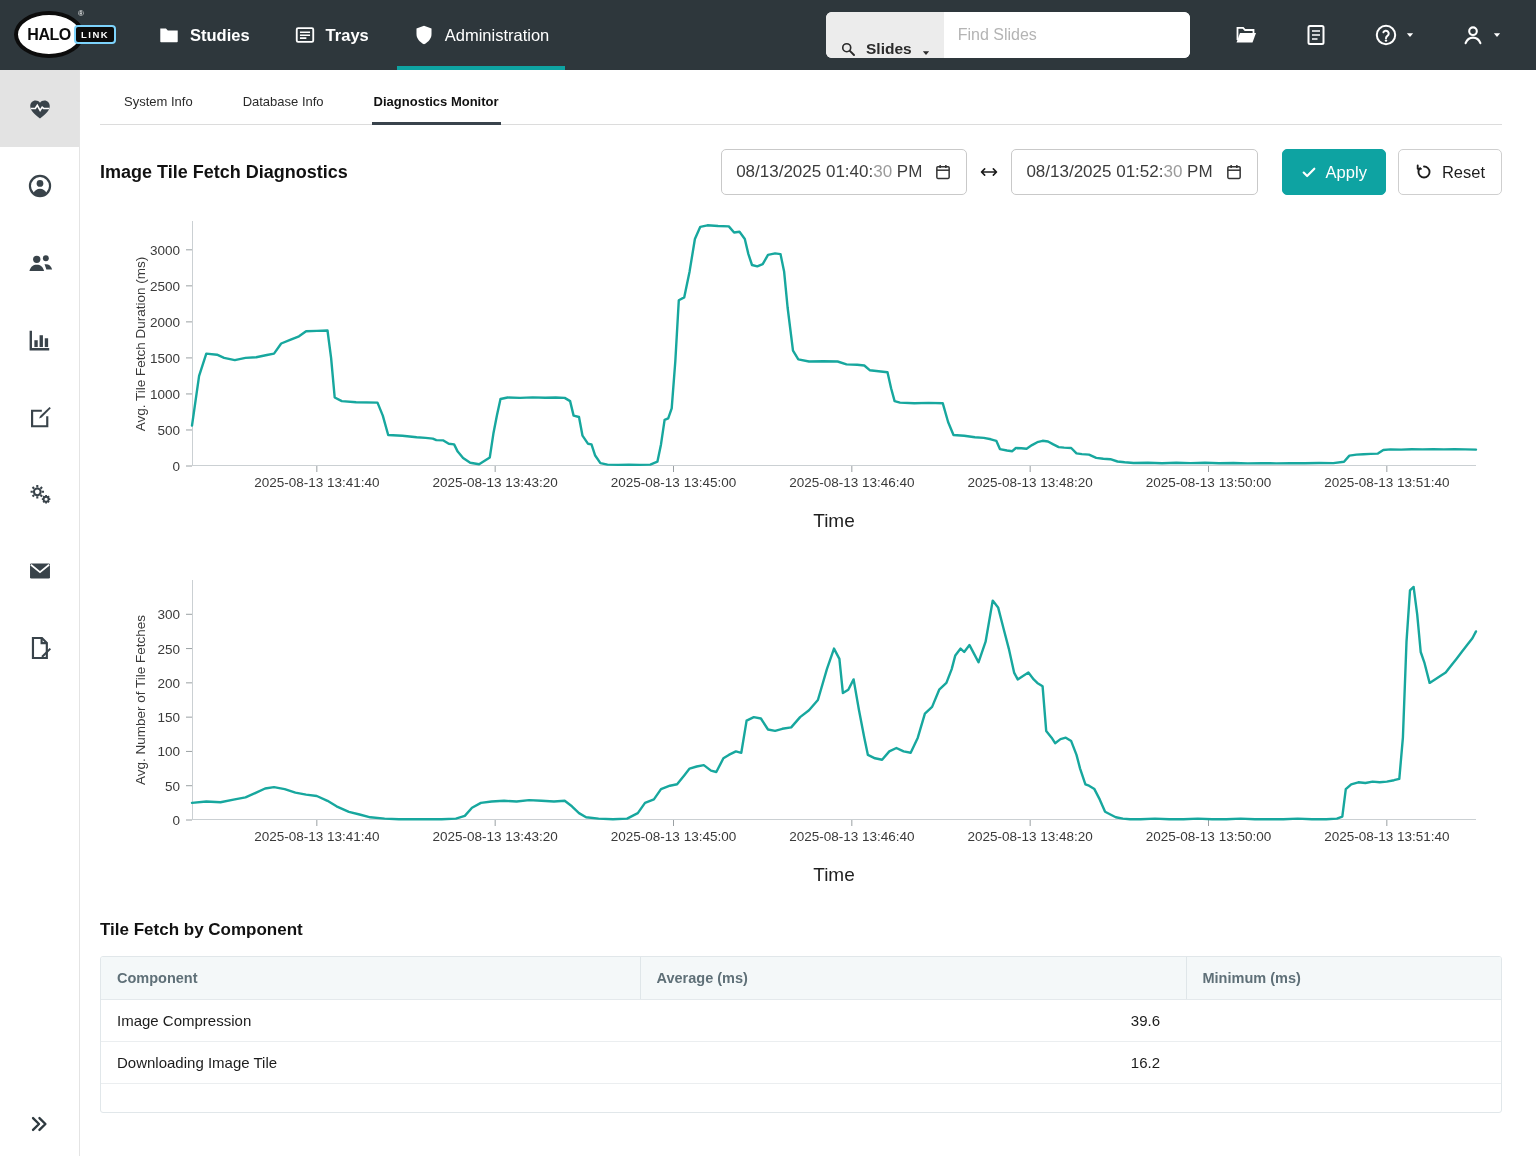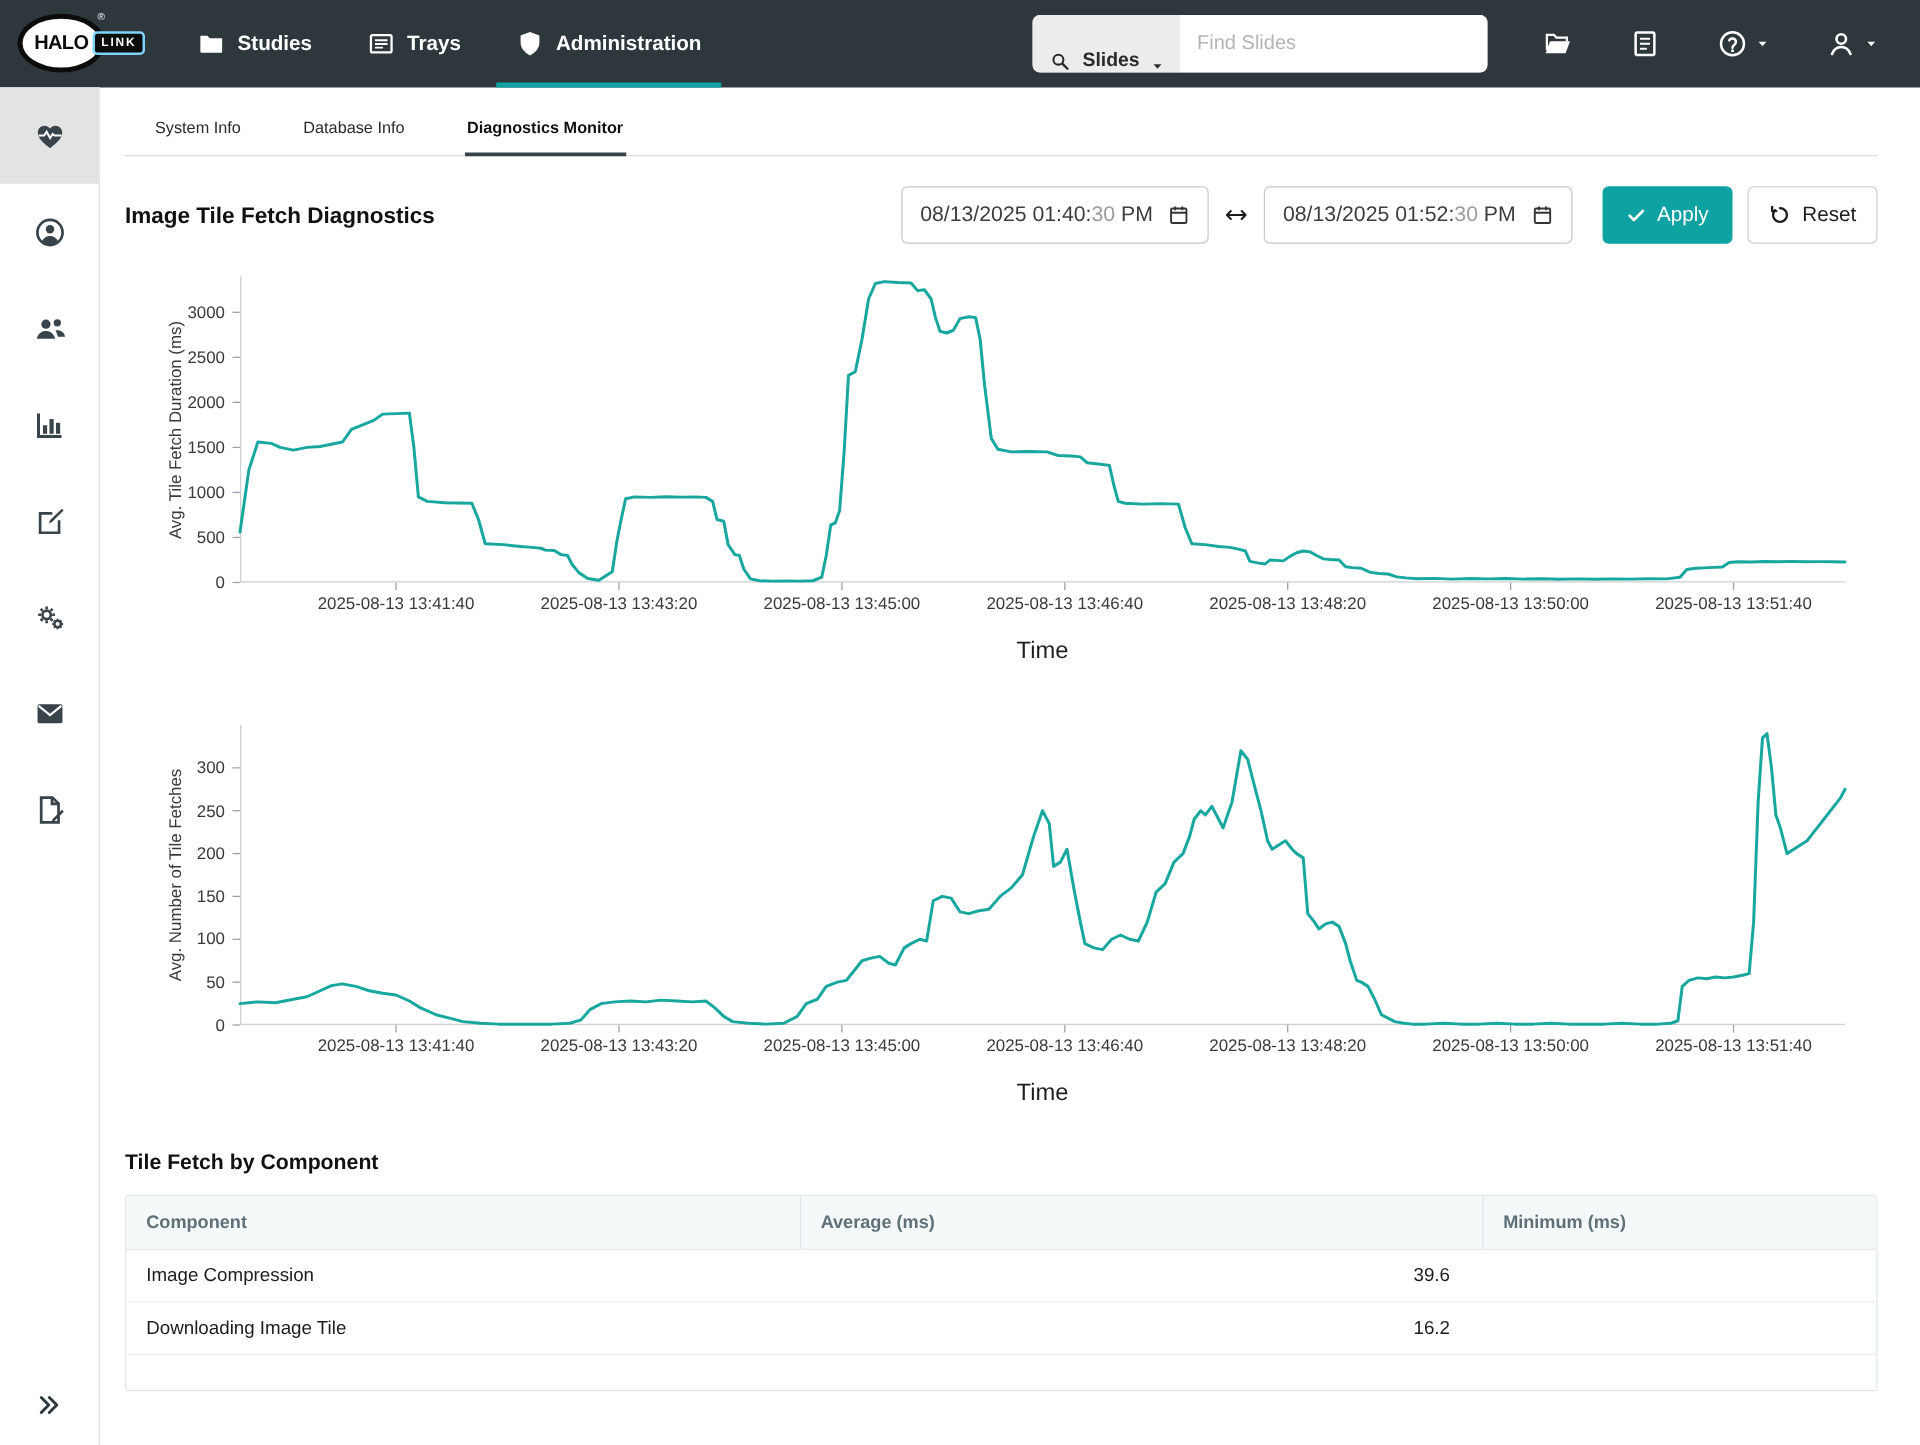--- a/index.html
+++ b/index.html
@@ -19,21 +19,21 @@
   .brand { position:relative; width:122px; flex:none; margin-left:14px; height:52px; cursor:pointer; }
   .brand-oval { position:absolute; left:0; top:2px; width:70px; height:47px; border:4px solid #0c0c0c;
     border-radius:50%; background:#fff; display:flex; align-items:center; justify-content:center;
     font-weight:bold; font-size:16px; letter-spacing:-0.5px; color:#0c0c0c; }
   .brand-link { position:absolute; left:60px; top:16px; background:#0c0c0c; color:#fff; border:2px solid #7dd3fc;
     font-size:9.5px; font-weight:bold; letter-spacing:1.5px; padding:2px 5px; border-radius:4px; }
   .brand-reg { position:absolute; left:64px; top:0; color:#fff; font-size:8px; }
   .nav-items { display:flex; align-items:stretch; height:70px; margin-left:22px; gap:44px; }
   .nav-item { display:flex; align-items:center; gap:10px; color:#fff; font-size:16.5px; font-weight:600;
     position:relative; cursor:pointer; }
-  .nav-item.active { font-weight:700;justify-content:center; }
+  .nav-item.active { font-weight:400;justify-content:center; }
   .nav-item.active::after { content:""; position:absolute; left:-16px; right:-16px; bottom:0; height:4px;
     background:var(--accent,#0ea3a2); }
   .search-box { margin-left:auto; display:flex; align-items:stretch; width:364px; height:46px;
     border-radius:6px; overflow:hidden; background:#fff; }
   .search-cat { display:flex; align-items:flex-end; gap:9px; background:#ececec; padding:0 13px;
     cursor:pointer; color:#2b2b2b; }
   .search-cat .cat-label { font-size:15.5px; font-weight:700; }
   .search-input { flex:1; border:0; outline:0; padding:0 14px; font-size:16px; font-family:inherit; color:#6d28d9; min-width:0; }
   .search-input::placeholder { color:#b4b4b4; }
   .nav-right { display:flex; align-items:center; gap:46px; margin-left:44px; margin-right:34px; }

